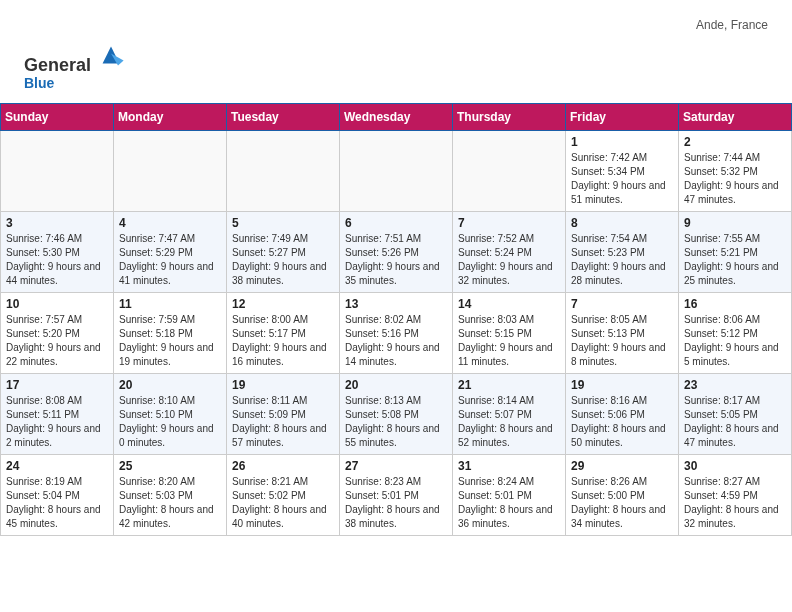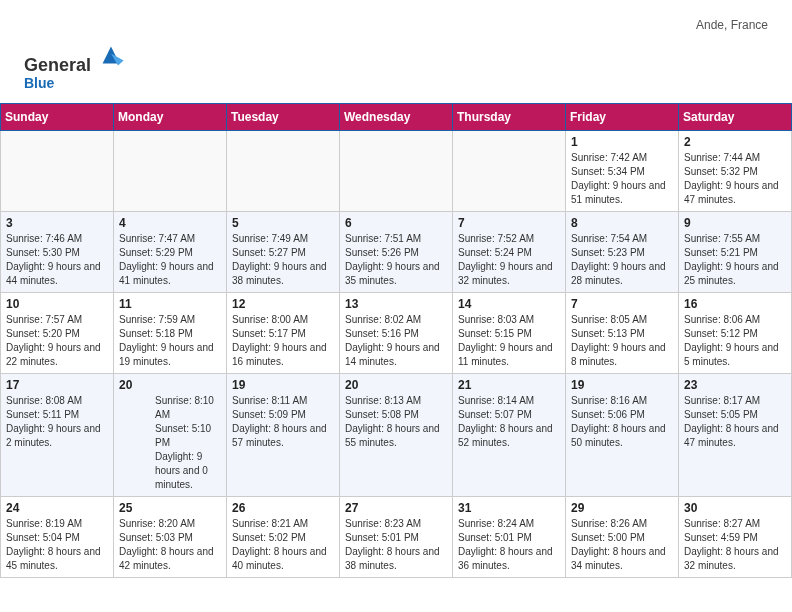--- a/index.html
+++ b/index.html
@@ -234,21 +234,21 @@
       </tr>
       <tr class="row-alt">
         <td>
           <span class="day-num">17</span>
           <div class="day-info" style="white-space: pre-line;">Sunrise: 8:08 AM
 Sunset: 5:11 PM
 Daylight: 9 hours and 2 minutes.</div>
         </td>
         <td>
           <span class="day-num">20</span>
-          <div class="day-info" style="white-space: pre-line; margin-left: 36px;">Sunrise: 8:10 AM
+          <div class="day-info" style="white-space: pre-line;">Sunrise: 8:10 AM
 Sunset: 5:10 PM
 Daylight: 9 hours and 0 minutes.</div>
         </td>
         <td>
           <span class="day-num">19</span>
           <div class="day-info" style="white-space: pre-line;">Sunrise: 8:11 AM
 Sunset: 5:09 PM
 Daylight: 8 hours and 57 minutes.</div>
         </td>
         <td>

